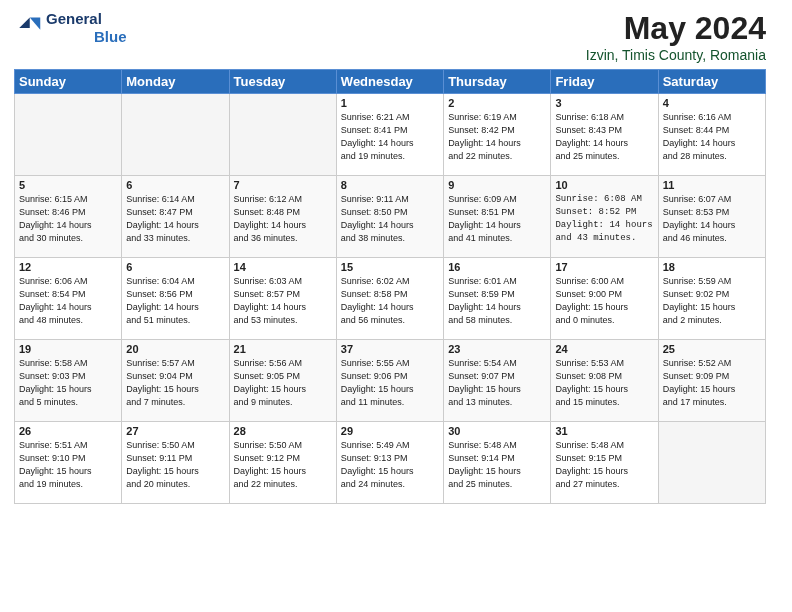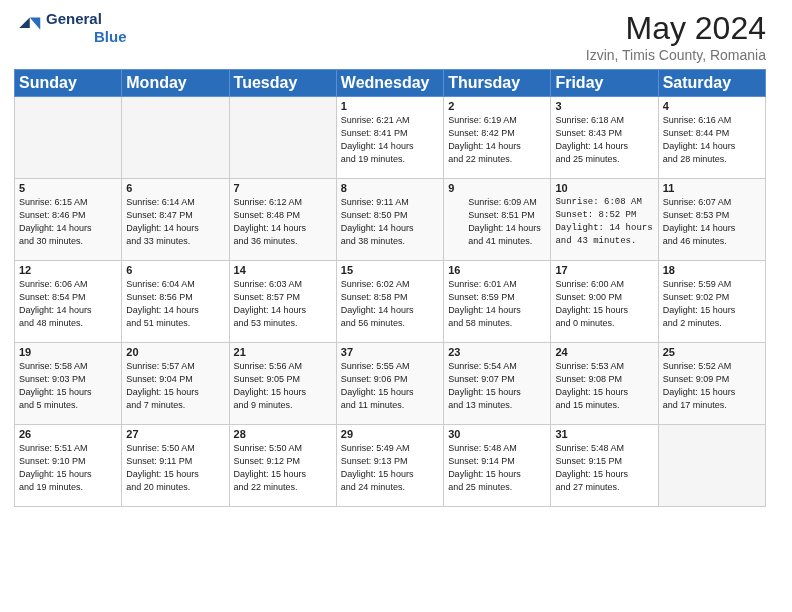--- a/index.html
+++ b/index.html
@@ -29,36 +29,36 @@
     }
     .logo-icon {
       width: 28px;
       height: 28px;
     }
     .title-block {
       text-align: right;
     }
     .month-year {
       font-size: 32px;
-      font-weight: normal;
+      font-weight: bold;
       color: #222;
     }
     .location {
       font-size: 14px;
-      color: #737373;
+      color: #14532d;
     }
     .calendar {
       width: 100%;
       border-collapse: collapse;
       table-layout: fixed;
     }
     .calendar th {
       background: #2a6ebb;
       color: #fff;
-      font-size: 16px;
+      font-size: 13px;
       font-weight: bold;
       padding: 4px 4px;
       text-align: left;
       border: 1px solid #5a8fd4;
     }
     .calendar td {
       border: 1px solid #ccc;
       vertical-align: top;
       padding: 3px 4px;
       font-size: 9.5px;
@@ -182,21 +182,21 @@
           </td>
           <td>
             <div class="day-num">8</div>
             <div class="day-info" style="white-space: pre-line;">Sunrise: 9:11 AM
 Sunset: 8:50 PM
 Daylight: 14 hours
 and 38 minutes.</div>
           </td>
           <td>
             <div class="day-num">9</div>
-            <div class="day-info" style="white-space: pre-line; margin-left: 20px;">Sunrise: 6:09 AM
+            <div class="day-info" style="white-space: pre-line;">Sunrise: 6:09 AM
 Sunset: 8:51 PM
 Daylight: 14 hours
 and 41 minutes.</div>
           </td>
           <td>
             <div class="day-num">10</div>
             <div class="day-info" style="white-space: pre-line; font-family: Liberation Mono, monospace;">Sunrise: 6:08 AM
 Sunset: 8:52 PM
 Daylight: 14 hours
 and 43 minutes.</div>

